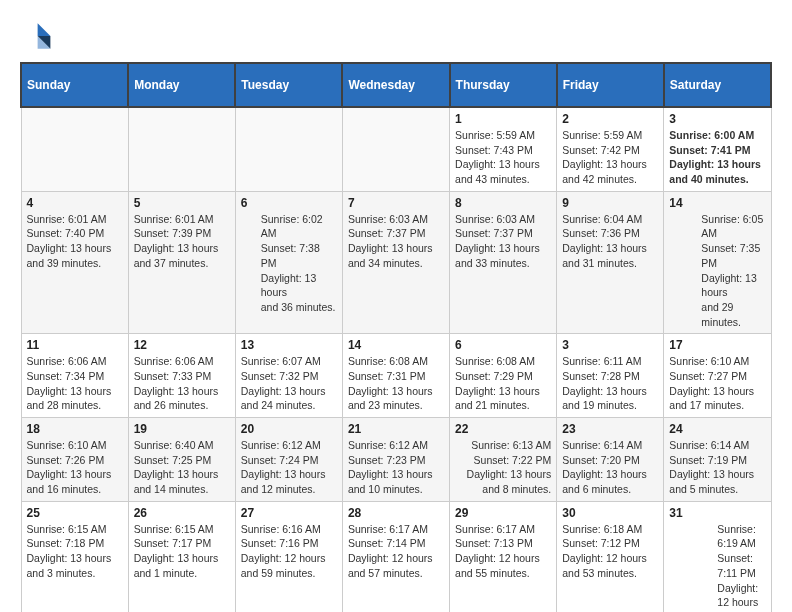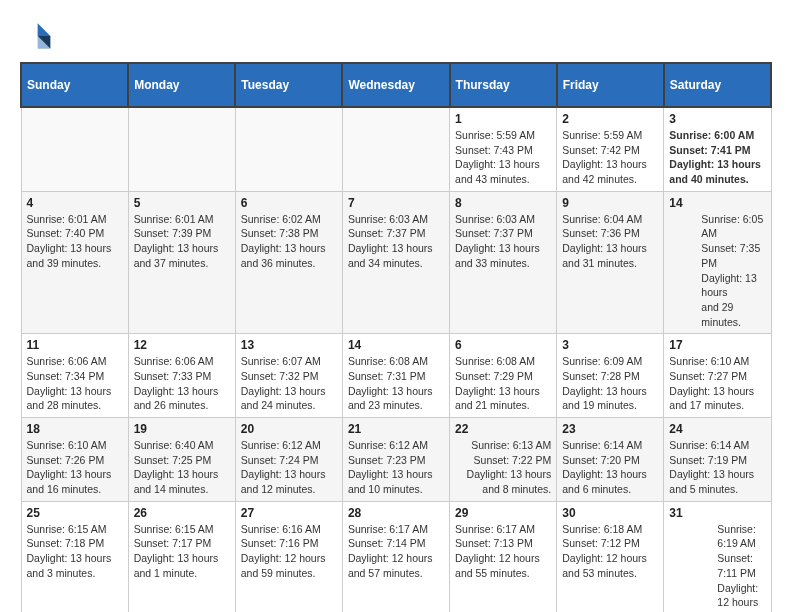--- a/index.html
+++ b/index.html
@@ -160,21 +160,21 @@
         </td>
         <td>
           <span class="day-num">5</span>
           <div class="day-info" style="white-space: pre-line;">Sunrise: 6:01 AM
 Sunset: 7:39 PM
 Daylight: 13 hours
 and 37 minutes.</div>
         </td>
         <td>
           <span class="day-num">6</span>
-          <div class="day-info" style="white-space: pre-line;">Sunrise: 6:02 AM
+          <div class="day-info" style="white-space: pre-line; margin-left: 20px;">Sunrise: 6:02 AM
 Sunset: 7:38 PM
 Daylight: 13 hours
 and 36 minutes.</div>
         </td>
         <td>
           <span class="day-num">7</span>
           <div class="day-info" style="white-space: pre-line;">Sunrise: 6:03 AM
 Sunset: 7:37 PM
 Daylight: 13 hours
 and 34 minutes.</div>
@@ -232,21 +232,21 @@
         </td>
         <td>
           <span class="day-num">6</span>
           <div class="day-info" style="white-space: pre-line;">Sunrise: 6:08 AM
 Sunset: 7:29 PM
 Daylight: 13 hours
 and 21 minutes.</div>
         </td>
         <td>
           <span class="day-num">3</span>
-          <div class="day-info" style="white-space: pre-line;">Sunrise: 6:09 AM
+          <div class="day-info" style="white-space: pre-line;">Sunrise: 6:11 AM
 Sunset: 7:28 PM
 Daylight: 13 hours
 and 19 minutes.</div>
         </td>
         <td>
           <span class="day-num">17</span>
           <div class="day-info" style="white-space: pre-line;">Sunrise: 6:10 AM
 Sunset: 7:27 PM
 Daylight: 13 hours
 and 17 minutes.</div>

